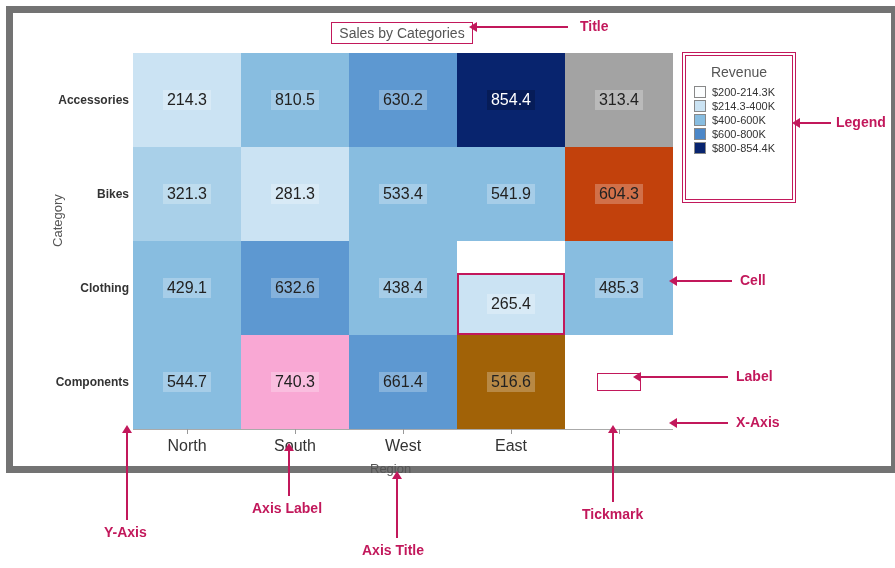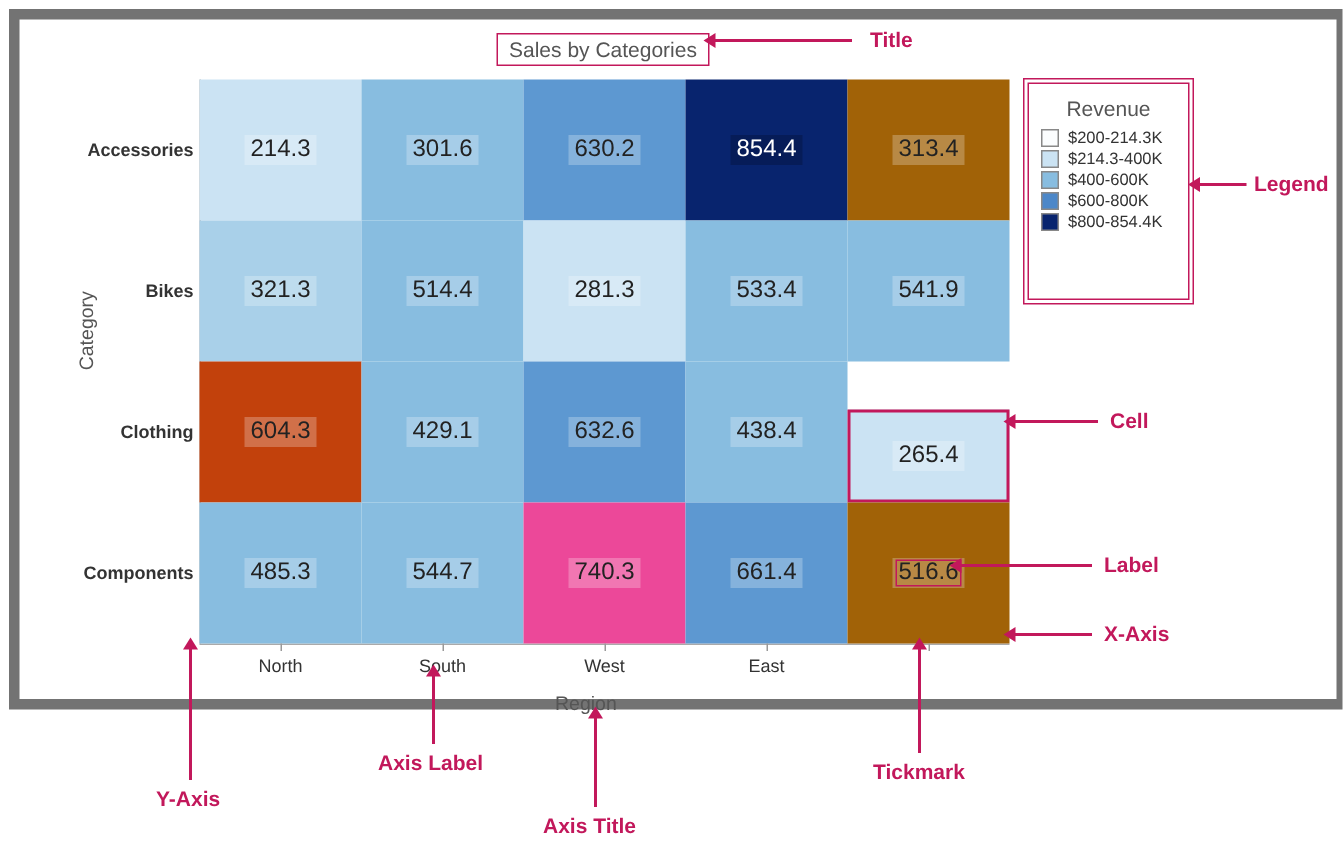--- a/index.html
+++ b/index.html
@@ -63,21 +63,21 @@
     font-size: 16px;
     color: #222;
   }
   .cell.dark .val { color: #fff; background: rgba(0,0,0,0.2); }
   .cell-highlight { outline: 2px solid #c2185b; outline-offset: -2px; margin-top: 32px; }
 
   .y-labels { position: absolute; left: 42px; top: 40px; height: 376px; width: 78px; font-weight: bold; }
   .y-label { position: absolute; right: 4px; font-size: 12px; color: #333; }
 
   .x-labels { position: absolute; left: 120px; top: 424px; width: 540px; height: 20px; }
-  .x-label { position: absolute; width: 108px; text-align: center; font-size: 12px; color: #333; }
+  .x-label { position: absolute; width: 108px; text-align: center; font-size: 16px; color: #333; }
   .x-ticks { position: absolute; left: 120px; top: 416px; width: 540px; height: 6px; }
   .x-tick { position: absolute; width: 1px; height: 5px; background: #999; }
 
   .axis-line { position: absolute; background: #aaa; }
   .x-axis-line { left: 120px; top: 416px; width: 540px; height: 1px; }
   .y-axis-line { left: 120px; top: 40px; width: 1px; height: 376px; }
 
   .legend {
     position: absolute;
     left: 672px; top: 42px;
@@ -131,38 +131,35 @@
     <div class="y-label" style="top:228px">Clothing</div>
     <div class="y-label" style="top:322px">Components</div>
   </div>
 
   <div class="heatmap">
 
     <div class="cell" style="background:#CBE3F3">
         <span class="val">214.3</span>
       </div>
     <div class="cell" style="background:#88BDE0">
-        <span class="val">301.6</span>
+        <span class="val">810.5</span>
       </div>
     <div class="cell" style="background:#5D98D1">
         <span class="val">630.2</span>
       </div>
     <div class="cell dark" style="background:#08246E">
         <span class="val">854.4</span>
       </div>
-    <div class="cell" style="background:#a16207">
+    <div class="cell" style="background:#a3a3a3">
         <span class="val">313.4</span>
       </div>
 
     <div class="cell" style="background:#A9D0E9">
         <span class="val">321.3</span>
       </div>
-    <div class="cell" style="background:#88BDE0">
-        <span class="val">514.4</span>
-      </div>
     <div class="cell" style="background:#CBE3F3">
         <span class="val">281.3</span>
       </div>
     <div class="cell" style="background:#88BDE0">
         <span class="val">533.4</span>
       </div>
     <div class="cell" style="background:#88BDE0">
         <span class="val">541.9</span>
       </div>
 
@@ -181,21 +178,21 @@
     <div class="cell cell-highlight" style="background:#CBE3F3">
         <span class="val">265.4</span>
       </div>
 
     <div class="cell" style="background:#88BDE0">
         <span class="val">485.3</span>
       </div>
     <div class="cell" style="background:#88BDE0">
         <span class="val">544.7</span>
       </div>
-    <div class="cell" style="background:#ec4899">
+    <div class="cell" style="background:#f9a8d4">
         <span class="val">740.3</span>
       </div>
     <div class="cell" style="background:#5D98D1">
         <span class="val">661.4</span>
       </div>
     <div class="cell" style="background:#a16207">
         <span class="val">516.6</span>
       </div>
   </div>
 

